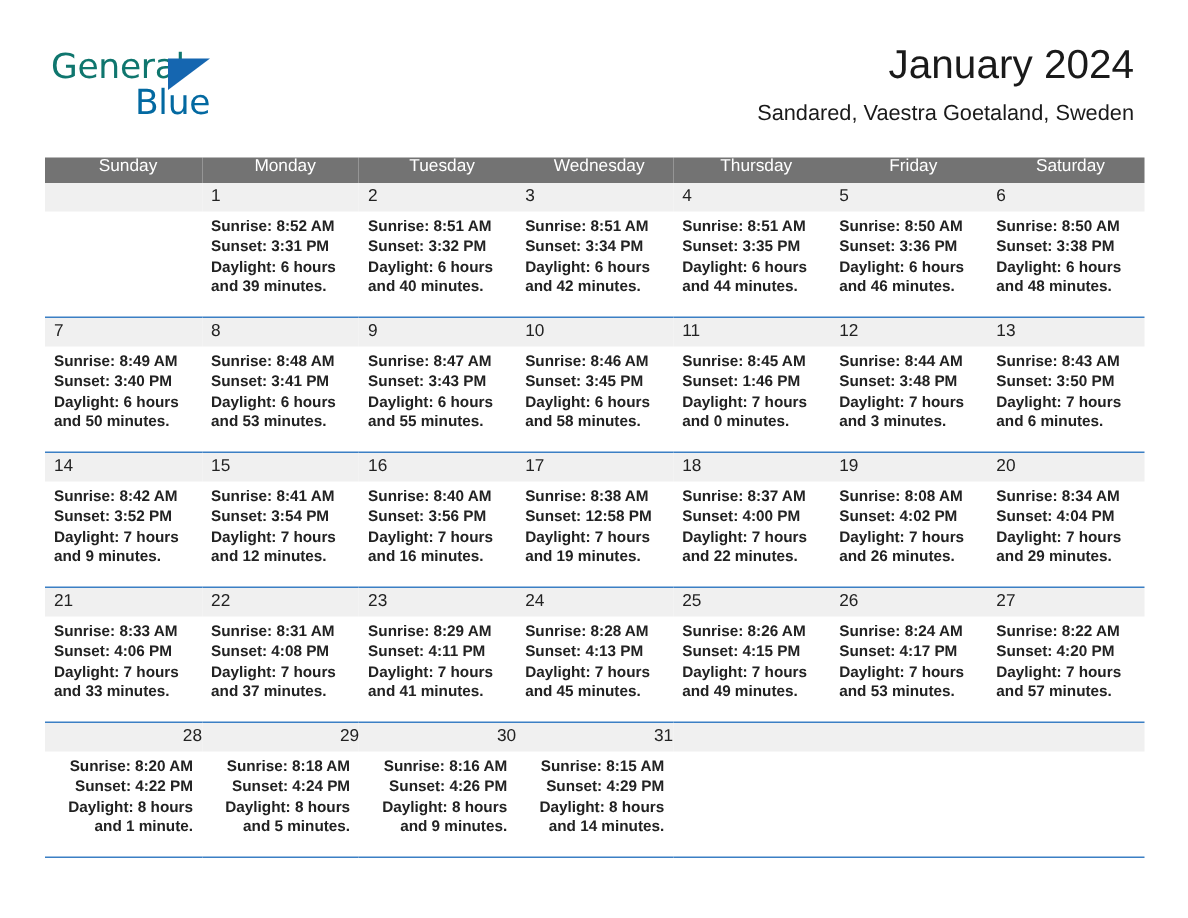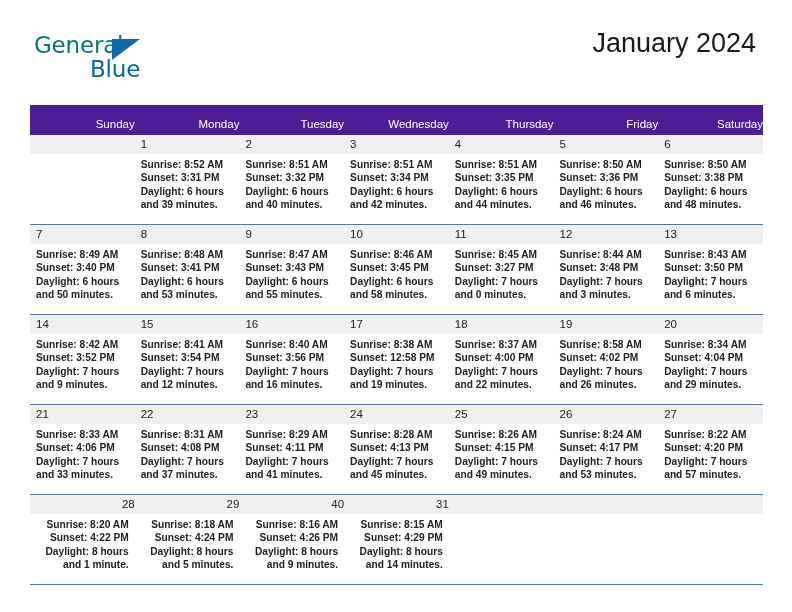--- a/index.html
+++ b/index.html
@@ -94,26 +94,26 @@
   .calendar {
     position: absolute;
     left: 30px;
     top: 105px;
     width: 733px;
     border-collapse: collapse;
     table-layout: fixed;
   }
 
   .dow-row th {
-    background: #4c1d95;
+    background: #737373;
     color: #ffffff;
     font-size: 11.5px;
     font-weight: 400;
-    text-align: right;
-    padding: 13px 0 5px 6px;
+    text-align: center;
+    padding: 0 0 5px 6px;
     height: 11px;
     font-family: "Liberation Sans", sans-serif;
     border: 0;
   }
 
   .week-row td {
     vertical-align: top;
     padding: 0;
     border: 0;
     border-bottom: 1px solid #3b7fc4;
@@ -157,20 +157,21 @@
   <div class="top">
 
     <div class="logo">
       <span class="logo-general">General</span>
       <span class="logo-triangle"></span>
       <span class="logo-blue">Blue</span>
     </div>
 
     <div class="title-block">
       <div class="cal-title">January 2024</div>
+      <div class="cal-subtitle">Sandared, Vaestra Goetaland, Sweden</div>
     </div>
 
   </div>
 
   <table class="calendar">
     <thead>
       <tr class="dow-row">
         <th>Sunday</th>
         <th>Monday</th>
         <th>Tuesday</th>
@@ -275,21 +276,21 @@
               <div>Sunrise: 8:46 AM</div>
               <div>Sunset: 3:45 PM</div>
               <div>Daylight: 6 hours</div>
               <div>and 58 minutes.</div>
             </div>
           </td>
           <td>
             <div class="daynum">11</div>
             <div class="cell-body">
               <div>Sunrise: 8:45 AM</div>
-              <div>Sunset: 3:27 PM</div>
+              <div>Sunset: 1:46 PM</div>
               <div>Daylight: 7 hours</div>
               <div>and 0 minutes.</div>
             </div>
           </td>
           <td>
             <div class="daynum">12</div>
             <div class="cell-body">
               <div>Sunrise: 8:44 AM</div>
               <div>Sunset: 3:48 PM</div>
               <div>Daylight: 7 hours</div>
@@ -348,21 +349,21 @@
             <div class="cell-body">
               <div>Sunrise: 8:37 AM</div>
               <div>Sunset: 4:00 PM</div>
               <div>Daylight: 7 hours</div>
               <div>and 22 minutes.</div>
             </div>
           </td>
           <td>
             <div class="daynum">19</div>
             <div class="cell-body">
-              <div>Sunrise: 8:58 AM</div>
+              <div>Sunrise: 8:08 AM</div>
               <div>Sunset: 4:02 PM</div>
               <div>Daylight: 7 hours</div>
               <div>and 26 minutes.</div>
             </div>
           </td>
           <td>
             <div class="daynum">20</div>
             <div class="cell-body">
               <div>Sunrise: 8:34 AM</div>
               <div>Sunset: 4:04 PM</div>
@@ -449,21 +450,21 @@
           <td>
             <div class="daynum">29</div>
             <div class="cell-body">
               <div>Sunrise: 8:18 AM</div>
               <div>Sunset: 4:24 PM</div>
               <div>Daylight: 8 hours</div>
               <div>and 5 minutes.</div>
             </div>
           </td>
           <td>
-            <div class="daynum">40</div>
+            <div class="daynum">30</div>
             <div class="cell-body">
               <div>Sunrise: 8:16 AM</div>
               <div>Sunset: 4:26 PM</div>
               <div>Daylight: 8 hours</div>
               <div>and 9 minutes.</div>
             </div>
           </td>
           <td>
             <div class="daynum">31</div>
             <div class="cell-body">

